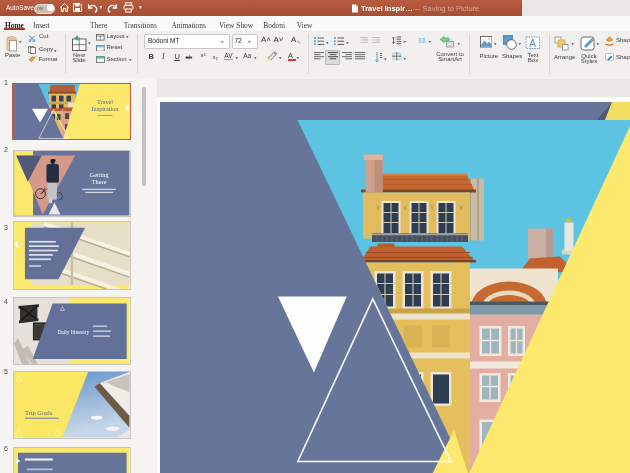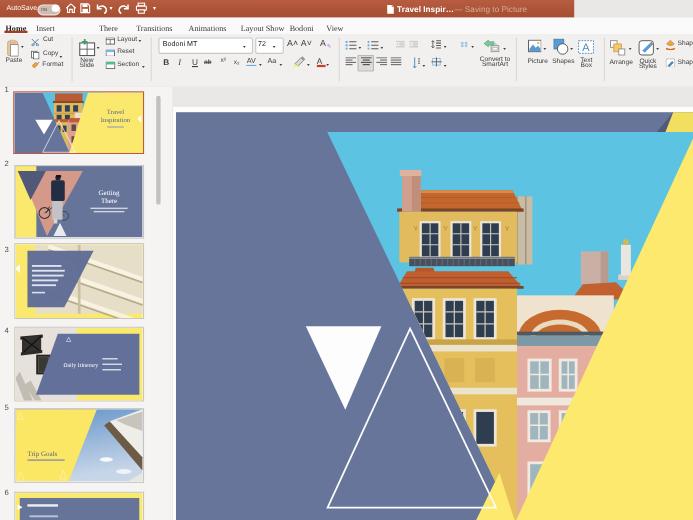--- a/index.html
+++ b/index.html
@@ -68,21 +68,21 @@
   <span class="wtxt" style="left:361px;top:3.5px;font-weight:bold;">Travel Inspir…</span>
   <span class="wtxt" style="left:413px;top:3.5px;color:#d8ab99;">— Saving to Picture</span>
 </div>
 <div id="tabbar" class="abs">
   <span class="tab" id="tab-home" style="left:5px;">Home</span>
   <span class="tab" style="left:33px;">Insert</span>
   <span class="tab" style="left:62px;margin-top:35px;">Draw</span>
   <span class="tab" style="left:90px;">There</span>
   <span class="tab" style="left:123.8px;">Transitions</span>
   <span class="tab" style="left:171.4px;">Animations</span>
-  <span class="tab" style="left:218.9px;">Layout Show</span>
+  <span class="tab" style="left:218.9px;">View Show</span>
   <span class="tab" style="left:263.3px;">Bodoni</span>
   <span class="tab" style="left:296.7px;">View</span>
   <span id="homeline"></span>
 </div>
 <div id="ribbon" class="abs">
 
   <svg class="abs" style="left:5.5px;top:4.5px;width:11px;height:16px;" viewBox="0 0 11 16">
       <rect x="1" y="1.5" width="9" height="13" rx="1" fill="#e8c9a2" stroke="#caa77c" stroke-width=".8"></rect>
       <rect x="3.2" y="0.4" width="4.6" height="2.6" rx="1" fill="#e8c9a2" stroke="#caa77c" stroke-width=".7"></rect>
       <rect x="3.6" y="4.5" width="7" height="10.5" fill="#fff" stroke="#8a8a8a" stroke-width=".8"></rect>

